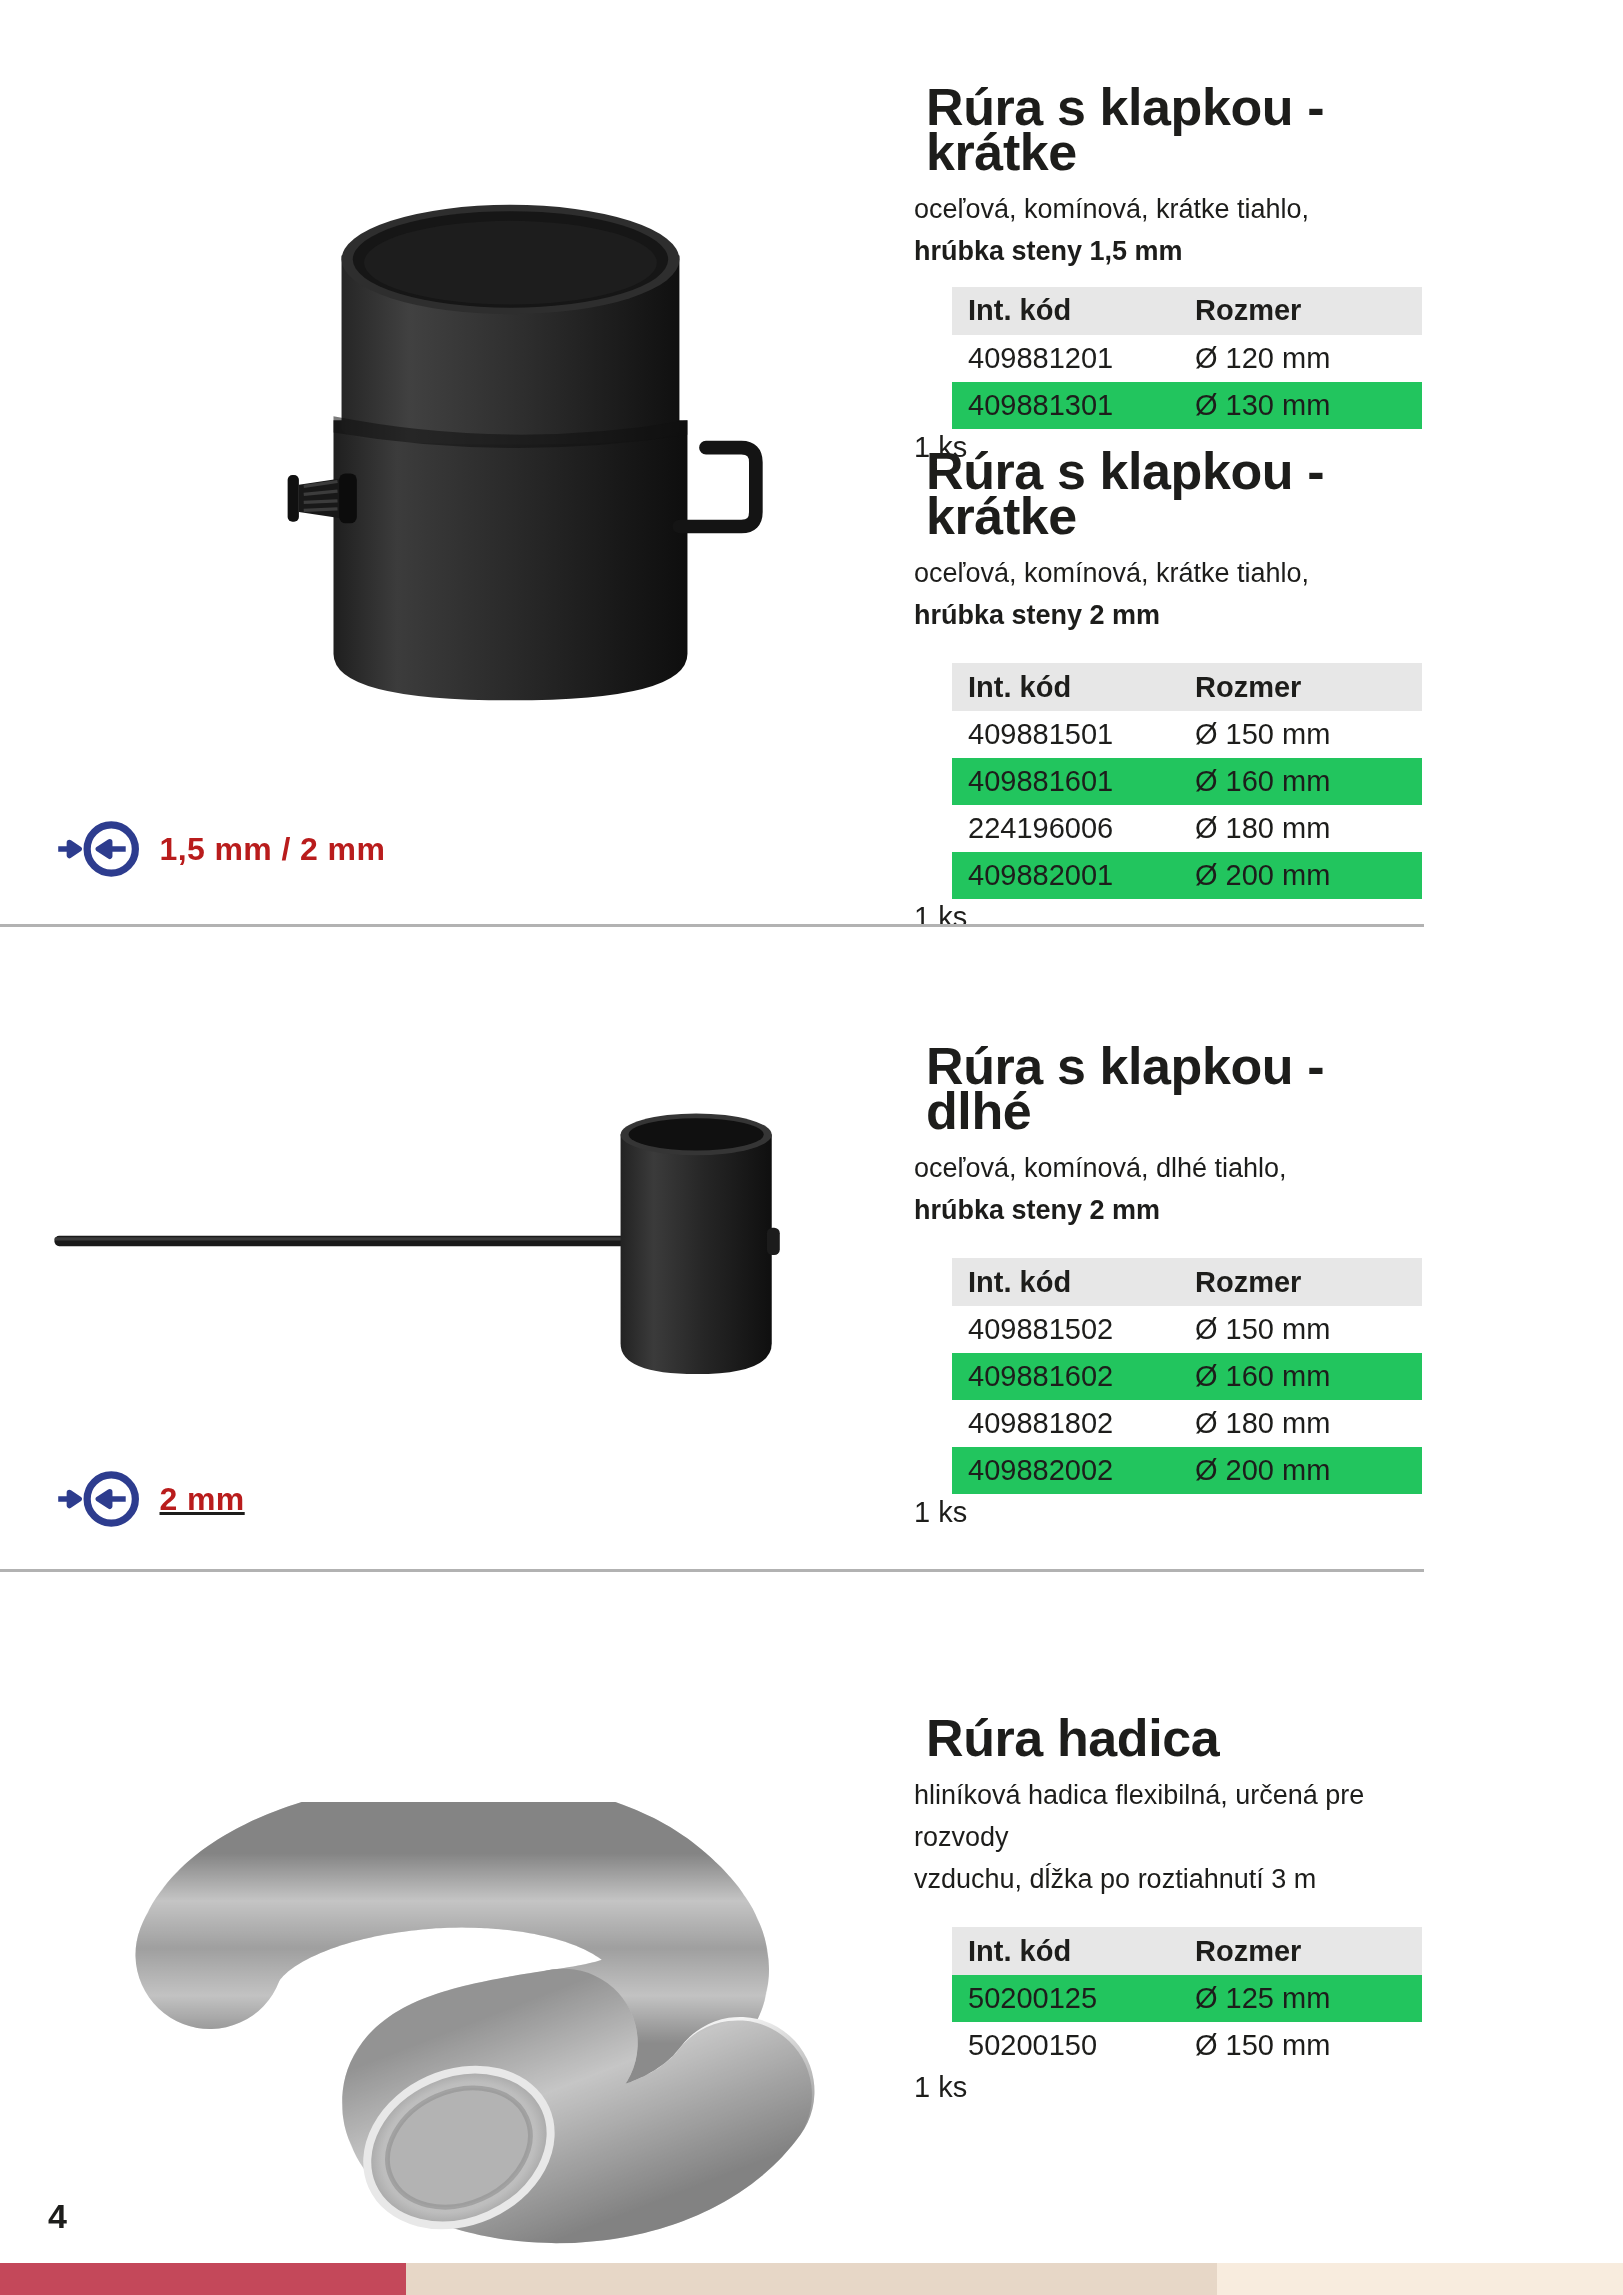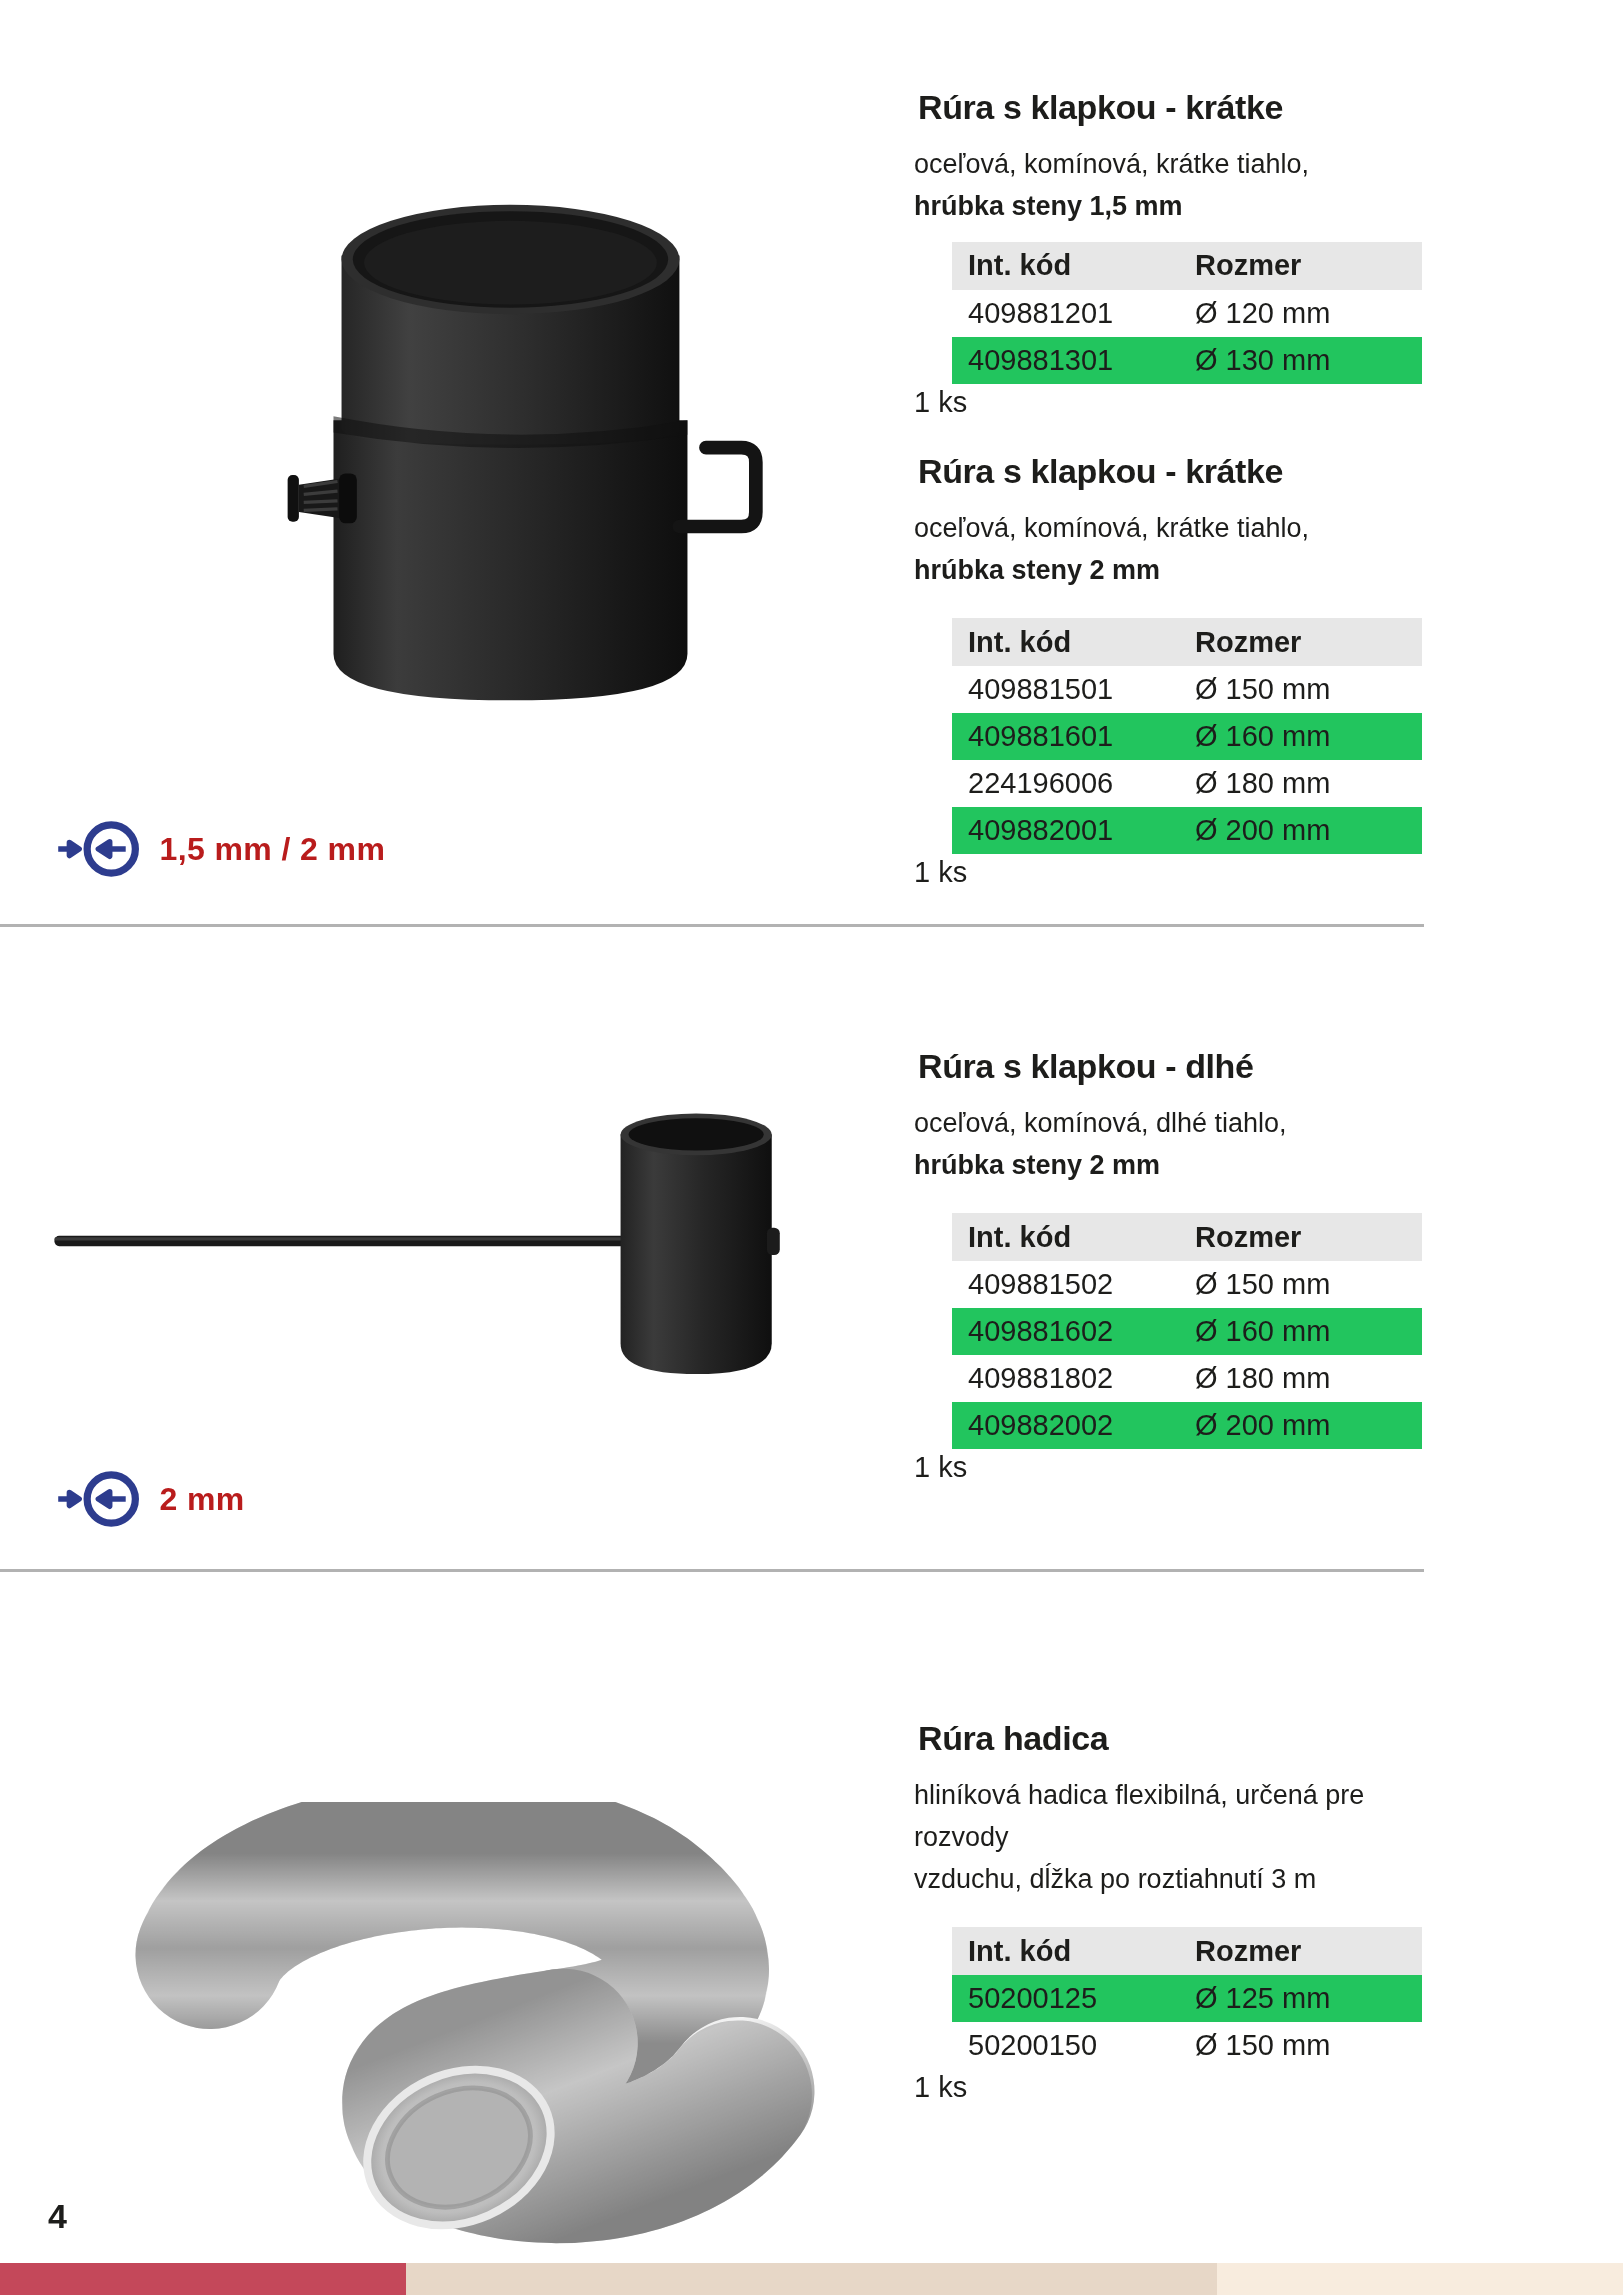--- a/index.html
+++ b/index.html
@@ -2,21 +2,21 @@
 <html style="font-size:13px"><head>
 <meta charset="utf-8">
 <style>
   html,body{margin:0;padding:0;background:#888;}
   #page{
     position:relative;width:1623px;height:2295px;background:#ffffff;
     font-family:"Liberation Sans",sans-serif;color:#1d1d1b;overflow:hidden;
   }
   
   .col{position:absolute;left:914px;width:508px;}
-  .title{font-size:34px;font-weight:bold;line-height:45px;letter-spacing:-0.4px;margin:0 0 13px 4px;}
+  .title{font-size:52px;font-weight:bold;line-height:45px;letter-spacing:-0.4px;margin:0 0 13px 12px;}
   .desc{font-size:27px;line-height:42px;font-weight:normal;}
   .desc.bold{font-weight:bold;}
   .spacer-s{height:14.5px;}
   .spacer-m{height:27px;}
   .ptable{width:508px;border-collapse:collapse;}
   .trow{display:flex;height:47px;align-items:center;margin-left:38px;}
   .trow.head{height:48px;background:#e7e7e7;font-weight:bold;}
   .trow.alt{background:#22c55e;}
   .cell{font-size:29px;}
   .cell.code{width:262px;padding-left:16px;box-sizing:border-box;}
@@ -180,21 +180,21 @@
         <div class="cell size">Ø 180 mm</div>
       </div>
       <div class="trow alt">
         <div class="cell code">409882002</div>
         <div class="cell size">Ø 200 mm</div>
       </div>
     </div>
     <div class="unit">1 ks</div>
   </div>
 
-  <div class="badge" style="top:1470px;">
+  <div class="badge" style="top:1470px;text-decoration:underline;">
     <svg width="90" height="58" viewBox="0 0 112 72">
       <path d="M4 36 H26 M18 28 L30 36 L18 44 Z" stroke="#2d3c8e" stroke-width="7" fill="#2d3c8e" stroke-linejoin="round"></path>
       <circle cx="70" cy="36" r="30" fill="none" stroke="#2d3c8e" stroke-width="9"></circle>
       <path d="M88 36 H62 M68 27 L54 36 L68 45 Z" stroke="#2d3c8e" stroke-width="7" fill="#2d3c8e" stroke-linejoin="round"></path>
     </svg>
     <span class="txt">2 mm</span>
   </div>
 
   <div class="divider" style="top:1569px;"></div>
 

